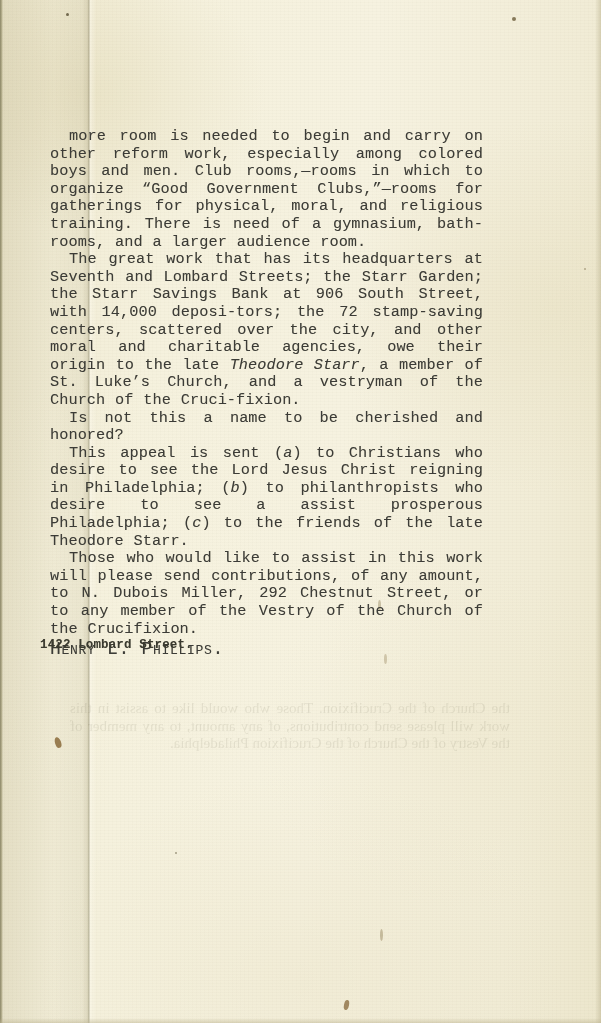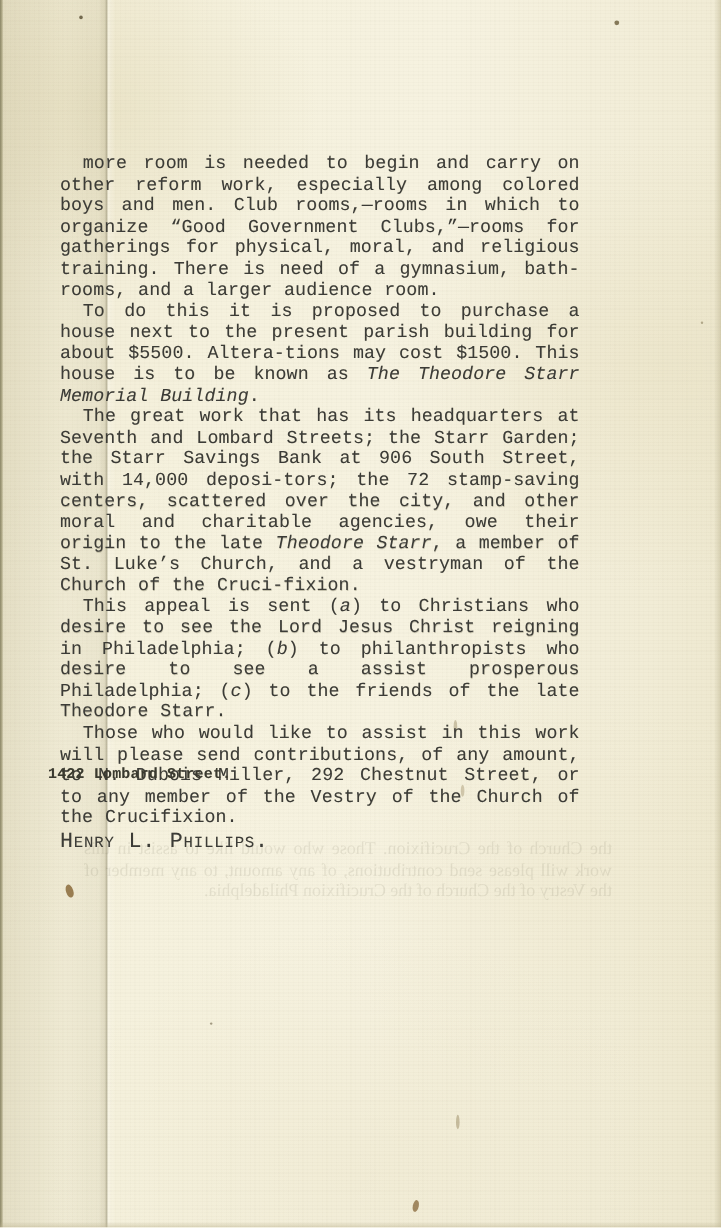--- a/index.html
+++ b/index.html
@@ -160,22 +160,22 @@
   <div class="speck" style="left:344px; top:1000px;width:5px;  height:10px; background:#8d6f42; opacity:.8;  border-radius:50%; transform:rotate(12deg);"></div>
   <div class="speck" style="left:380px; top:929px; width:3px;  height:12px; background:#9a8a62; opacity:.5;"></div>
   <div class="speck" style="left:378px; top:600px; width:3px;  height:11px; background:#9a8a62; opacity:.45;"></div>
   <div class="speck" style="left:384px; top:654px; width:3px;  height:10px; background:#9a8a62; opacity:.40;"></div>
   <div class="speck" style="left:175px; top:852px; width:2px;  height:2px;  background:#6d6348; opacity:.6;"></div>
   <div class="speck" style="left:584px; top:268px; width:2px;  height:2px;  background:#7a6c48; opacity:.5;"></div>
 
   <div class="textblock">
 
     <p class="para"><span>more room is needed to begin and carry on other reform work, especially among colored boys and men.   Club rooms,—rooms in which to organize “Good Government Clubs,”—rooms for gatherings for physical, moral, and religious training.   There is need of a gymnasium, bath-rooms, and a larger audience room.</span></p>
-    <p class="para"><span>To do this it is proposed to purchase a house next to the present parish building for about $5500.   Altera-tions may cost $1500.   This house is to be known as </span><i>The Theodore Starr Memorial Building</i><span>.</span></p>
     <p class="para"><span>The great work that has its headquarters at Seventh and Lombard Streets; the Starr Garden; the Starr Savings Bank at 906 South Street, with 14,000 deposi-tors; the 72 stamp-saving centers, scattered over the city, and other moral and charitable agencies, owe their origin to the late </span><i>Theodore Starr</i><span>, a member of St. Luke’s Church, and a vestryman of the Church of the Cruci-fixion.</span></p>
+    <p class="para"><span>Is not this a name to be cherished and honored?</span></p>
     <p class="para"><span>This appeal is sent (</span><i>a</i><span>) to Christians who desire to see the Lord Jesus Christ reigning in Philadelphia; (</span><i>b</i><span>) to philanthropists who desire to see a assist prosperous Philadelphia; (</span><i>c</i><span>) to the friends of the late Theodore Starr.</span></p>
     <p class="para"><span>Those who would like to assist in this work will please send contributions, of any amount, to N. Dubois Miller, 292 Chestnut Street, or to any member of the Vestry of the Church of the Crucifixion.</span></p>
 
     <p class="sig">Henry L. Phillips.</p>
   </div>
 
   <div class="addr">1422 Lombard Street.</div>
 
   <div class="grain"></div>
   <div class="edge-left"></div>

